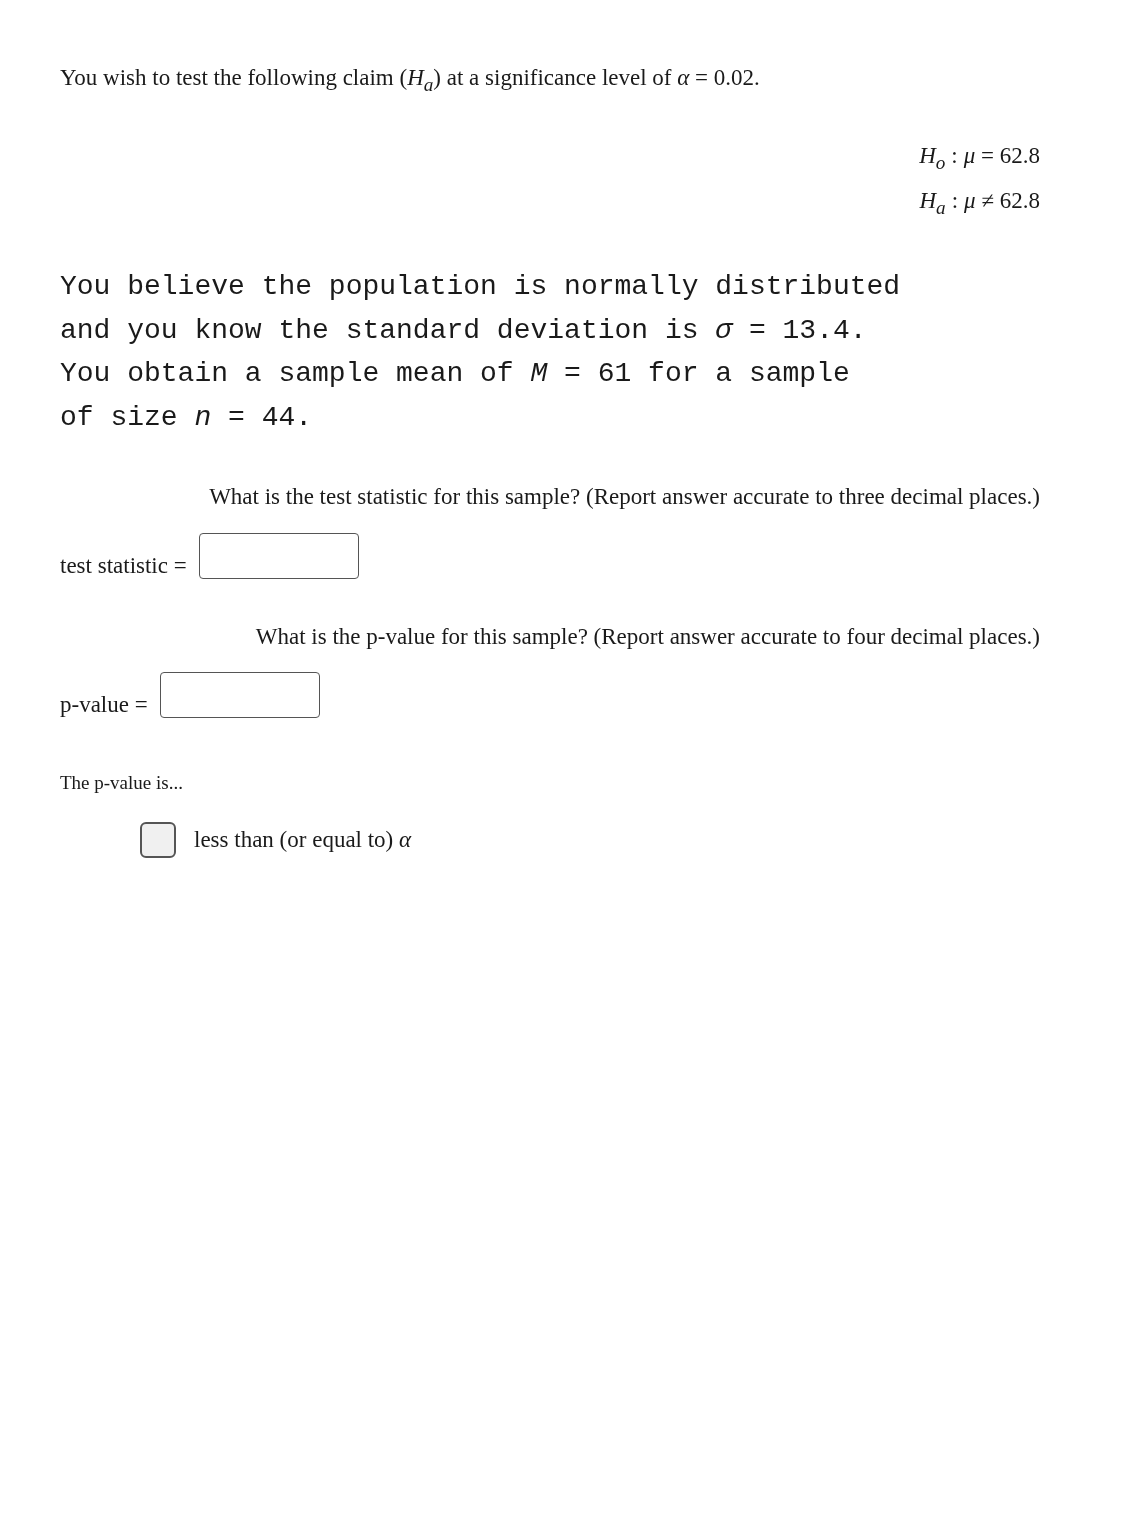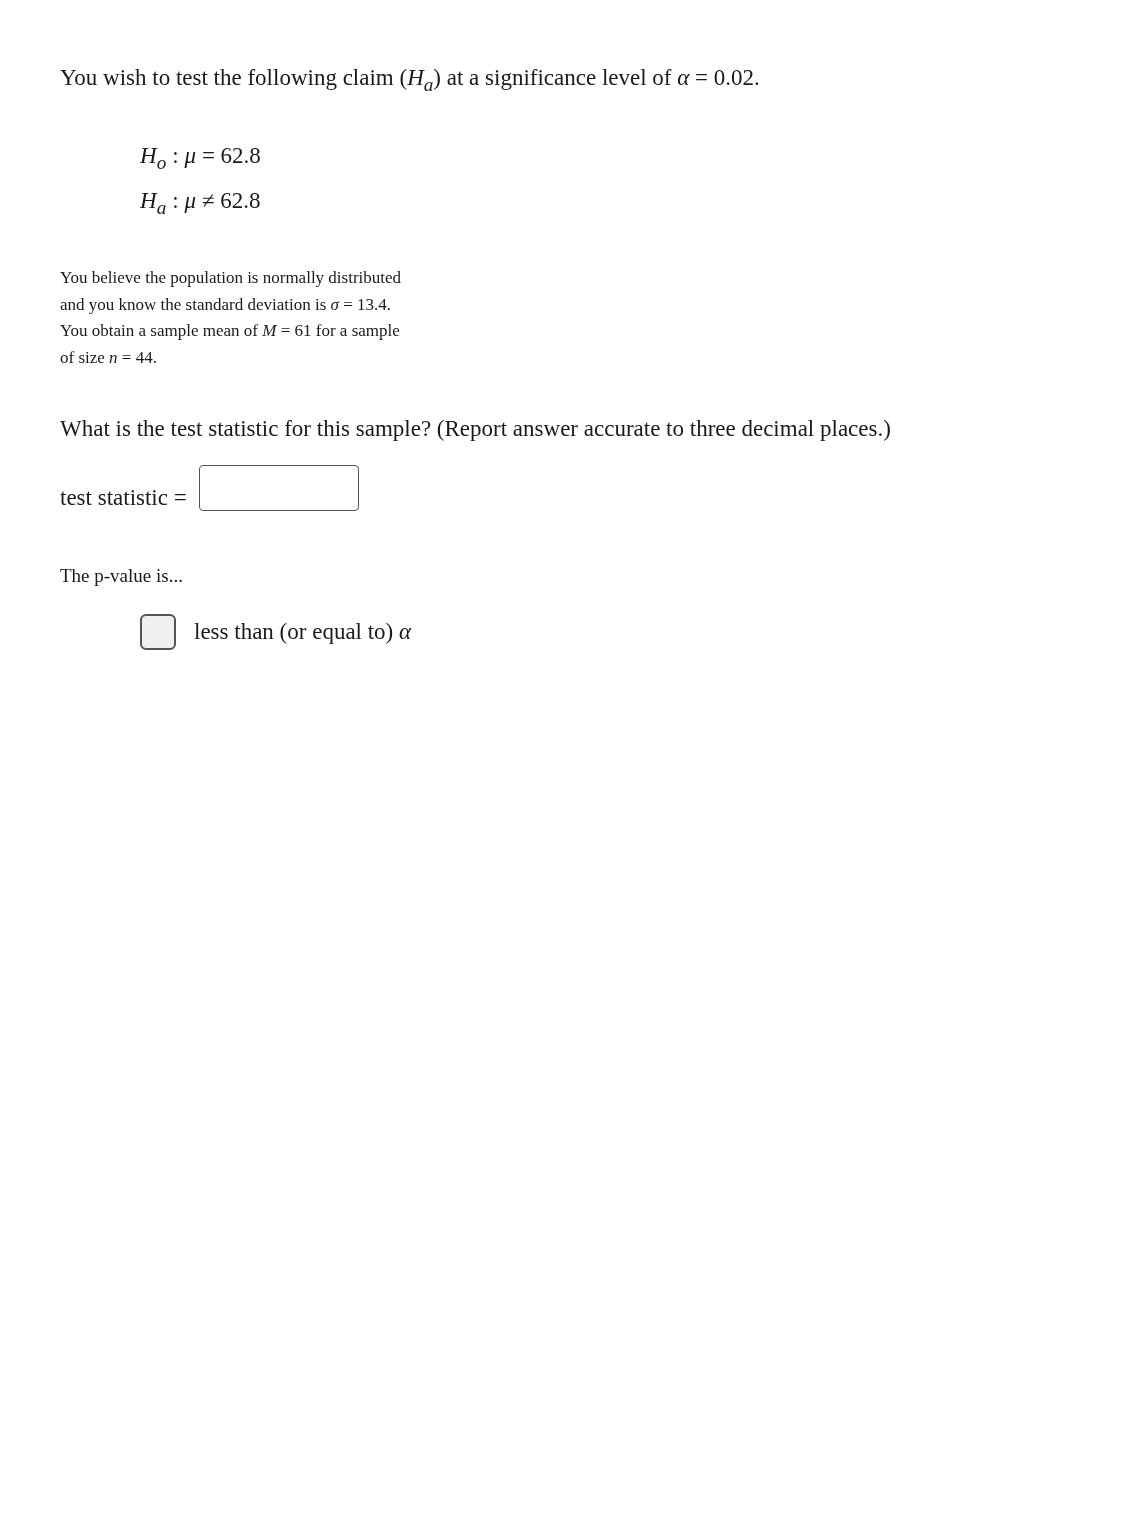--- a/index.html
+++ b/index.html
@@ -30,36 +30,39 @@
 
     .hypotheses {
       margin-left: 80px;
       margin-bottom: 40px;
       line-height: 1.8;
       font-size: 23px;
     }
 
     .hypothesis-line {
       display: block;
+      text-align: right;
     }
 
     .description-paragraph {
       line-height: 1.55;
       margin-bottom: 40px;
-      font-size: 17px;
+      font-size: 28px;
+      font-family: Liberation Mono, monospace;
     }
 
     .question-block {
       margin-bottom: 40px;
     }
 
     .question-text {
       line-height: 1.55;
       margin-bottom: 18px;
       font-size: 23px;
+      text-align: right;
     }
 
     .input-row {
       display: flex;
       align-items: flex-end;
       gap: 12px;
       margin-bottom: 8px;
     }
 
     .input-label {
@@ -158,20 +161,29 @@
   <div class="question-block">
     <p class="question-text">
       What is the test statistic for this sample? (Report answer accurate to three decimal places.)
     </p>
     <div class="input-row">
       <span class="input-label">test statistic =</span>
       <input type="text" class="answer-input" aria-label="test statistic answer" style="">
     </div>
   </div>
 
+  <div class="question-block">
+    <p class="question-text">
+      What is the p-value for this sample? (Report answer accurate to four decimal places.)
+    </p>
+    <div class="input-row">
+      <span class="input-label">p-value =</span>
+      <input type="text" class="answer-input" aria-label="p-value answer" style="">
+    </div>
+  </div>
 
   <div class="p-value-section">
     <p class="p-value-is-label">The p-value is...</p>
     <div class="radio-group">
 
       <label class="radio-item">
         <div class="radio-box"></div>
         <span class="radio-label">less than (or equal to) <em>α</em></span>
       </label>
 

